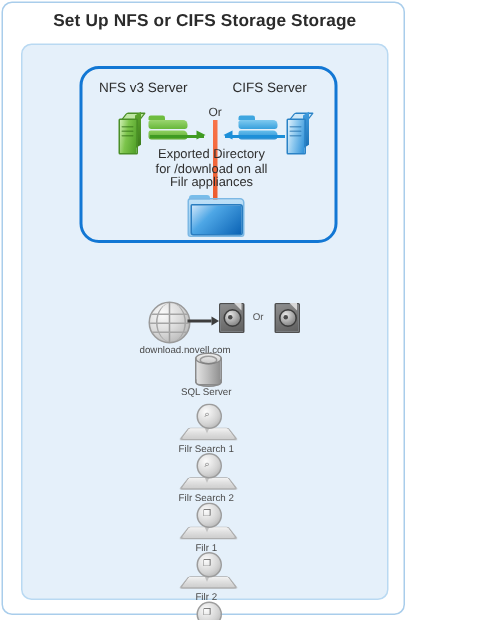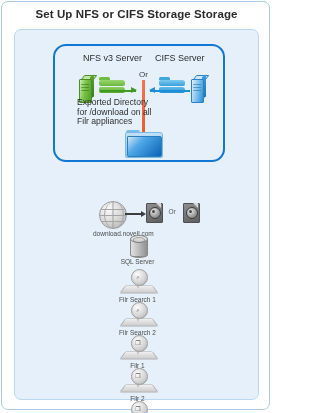--- a/index.html
+++ b/index.html
@@ -32,21 +32,21 @@
   #bluebox{
     position:absolute;left:38px;top:14px;width:172px;height:118px;
     box-sizing:border-box;
     border:2.5px solid #1277d4;border-radius:13px;background:transparent;
   }
 
   .lbl{position:absolute;color:#333;font-size:8.5px;white-space:nowrap;}
   .lbl-big{font-size:9px;color:#2c2c2c;}
 
   
-  #lbl-nfs{left:28px;top:7px;}
+  #lbl-nfs{left:11px;top:7px;}
   #lbl-cifs{left:100px;top:7px;}
 
   
   .tower{position:absolute;width:15px;height:26px;}
   .tower .face{position:absolute;left:0;top:4px;width:11px;height:22px;border-radius:1px;}
   .tower .top{position:absolute;left:0;top:0px;width:11px;height:5px;
     transform:skewX(-38deg);transform-origin:bottom left;border-radius:1px;}
   .tower .side{position:absolute;left:11px;top:1.5px;width:4px;height:22px;
     transform:skewY(-32deg);transform-origin:top left;}
   .tower .slot{position:absolute;left:1.5px;width:8px;height:1px;border-radius:1px;opacity:.55;}
@@ -99,21 +99,21 @@
   #arr-orange{position:absolute;left:85px;top:34px;width:7px;height:62px;}
   #arr-orange .shaft{position:absolute;left:2.4px;top:0;width:2.4px;height:56px;
     background:linear-gradient(180deg,#f8744a,#ec5a2c);}
   #arr-orange .head{position:absolute;left:0;bottom:0;width:0;height:0;
     border-left:3.6px solid transparent;border-right:3.6px solid transparent;
     border-top:7px solid #ec5a2c;}
 
   
   #cap{
     position:absolute;left:22px;top:52px;width:128px;
-    font-size:8.6px;line-height:9.6px;color:#2f2f2f;
+    text-align:center;font-size:8.6px;line-height:9.6px;color:#2f2f2f;
   }
   #cap div{white-space:nowrap;}
 
   
   #destfolder{position:absolute;left:70px;top:84px;width:36px;height:26px;}
   #destfolder .back{position:absolute;left:0;top:2px;width:36px;height:24px;border-radius:2px 3px 2px 2px;
     background:linear-gradient(180deg,#bfe0f7,#8cc6ee);border:.5px solid #7cb8e4;}
   #destfolder .tb{position:absolute;left:1px;top:0;width:14px;height:4px;border-radius:2px 2px 0 0;
     background:#79bdea;}
   #destfolder .front{position:absolute;left:1.5px;top:6px;width:33px;height:19px;border-radius:1px 2px 2px 2px;

